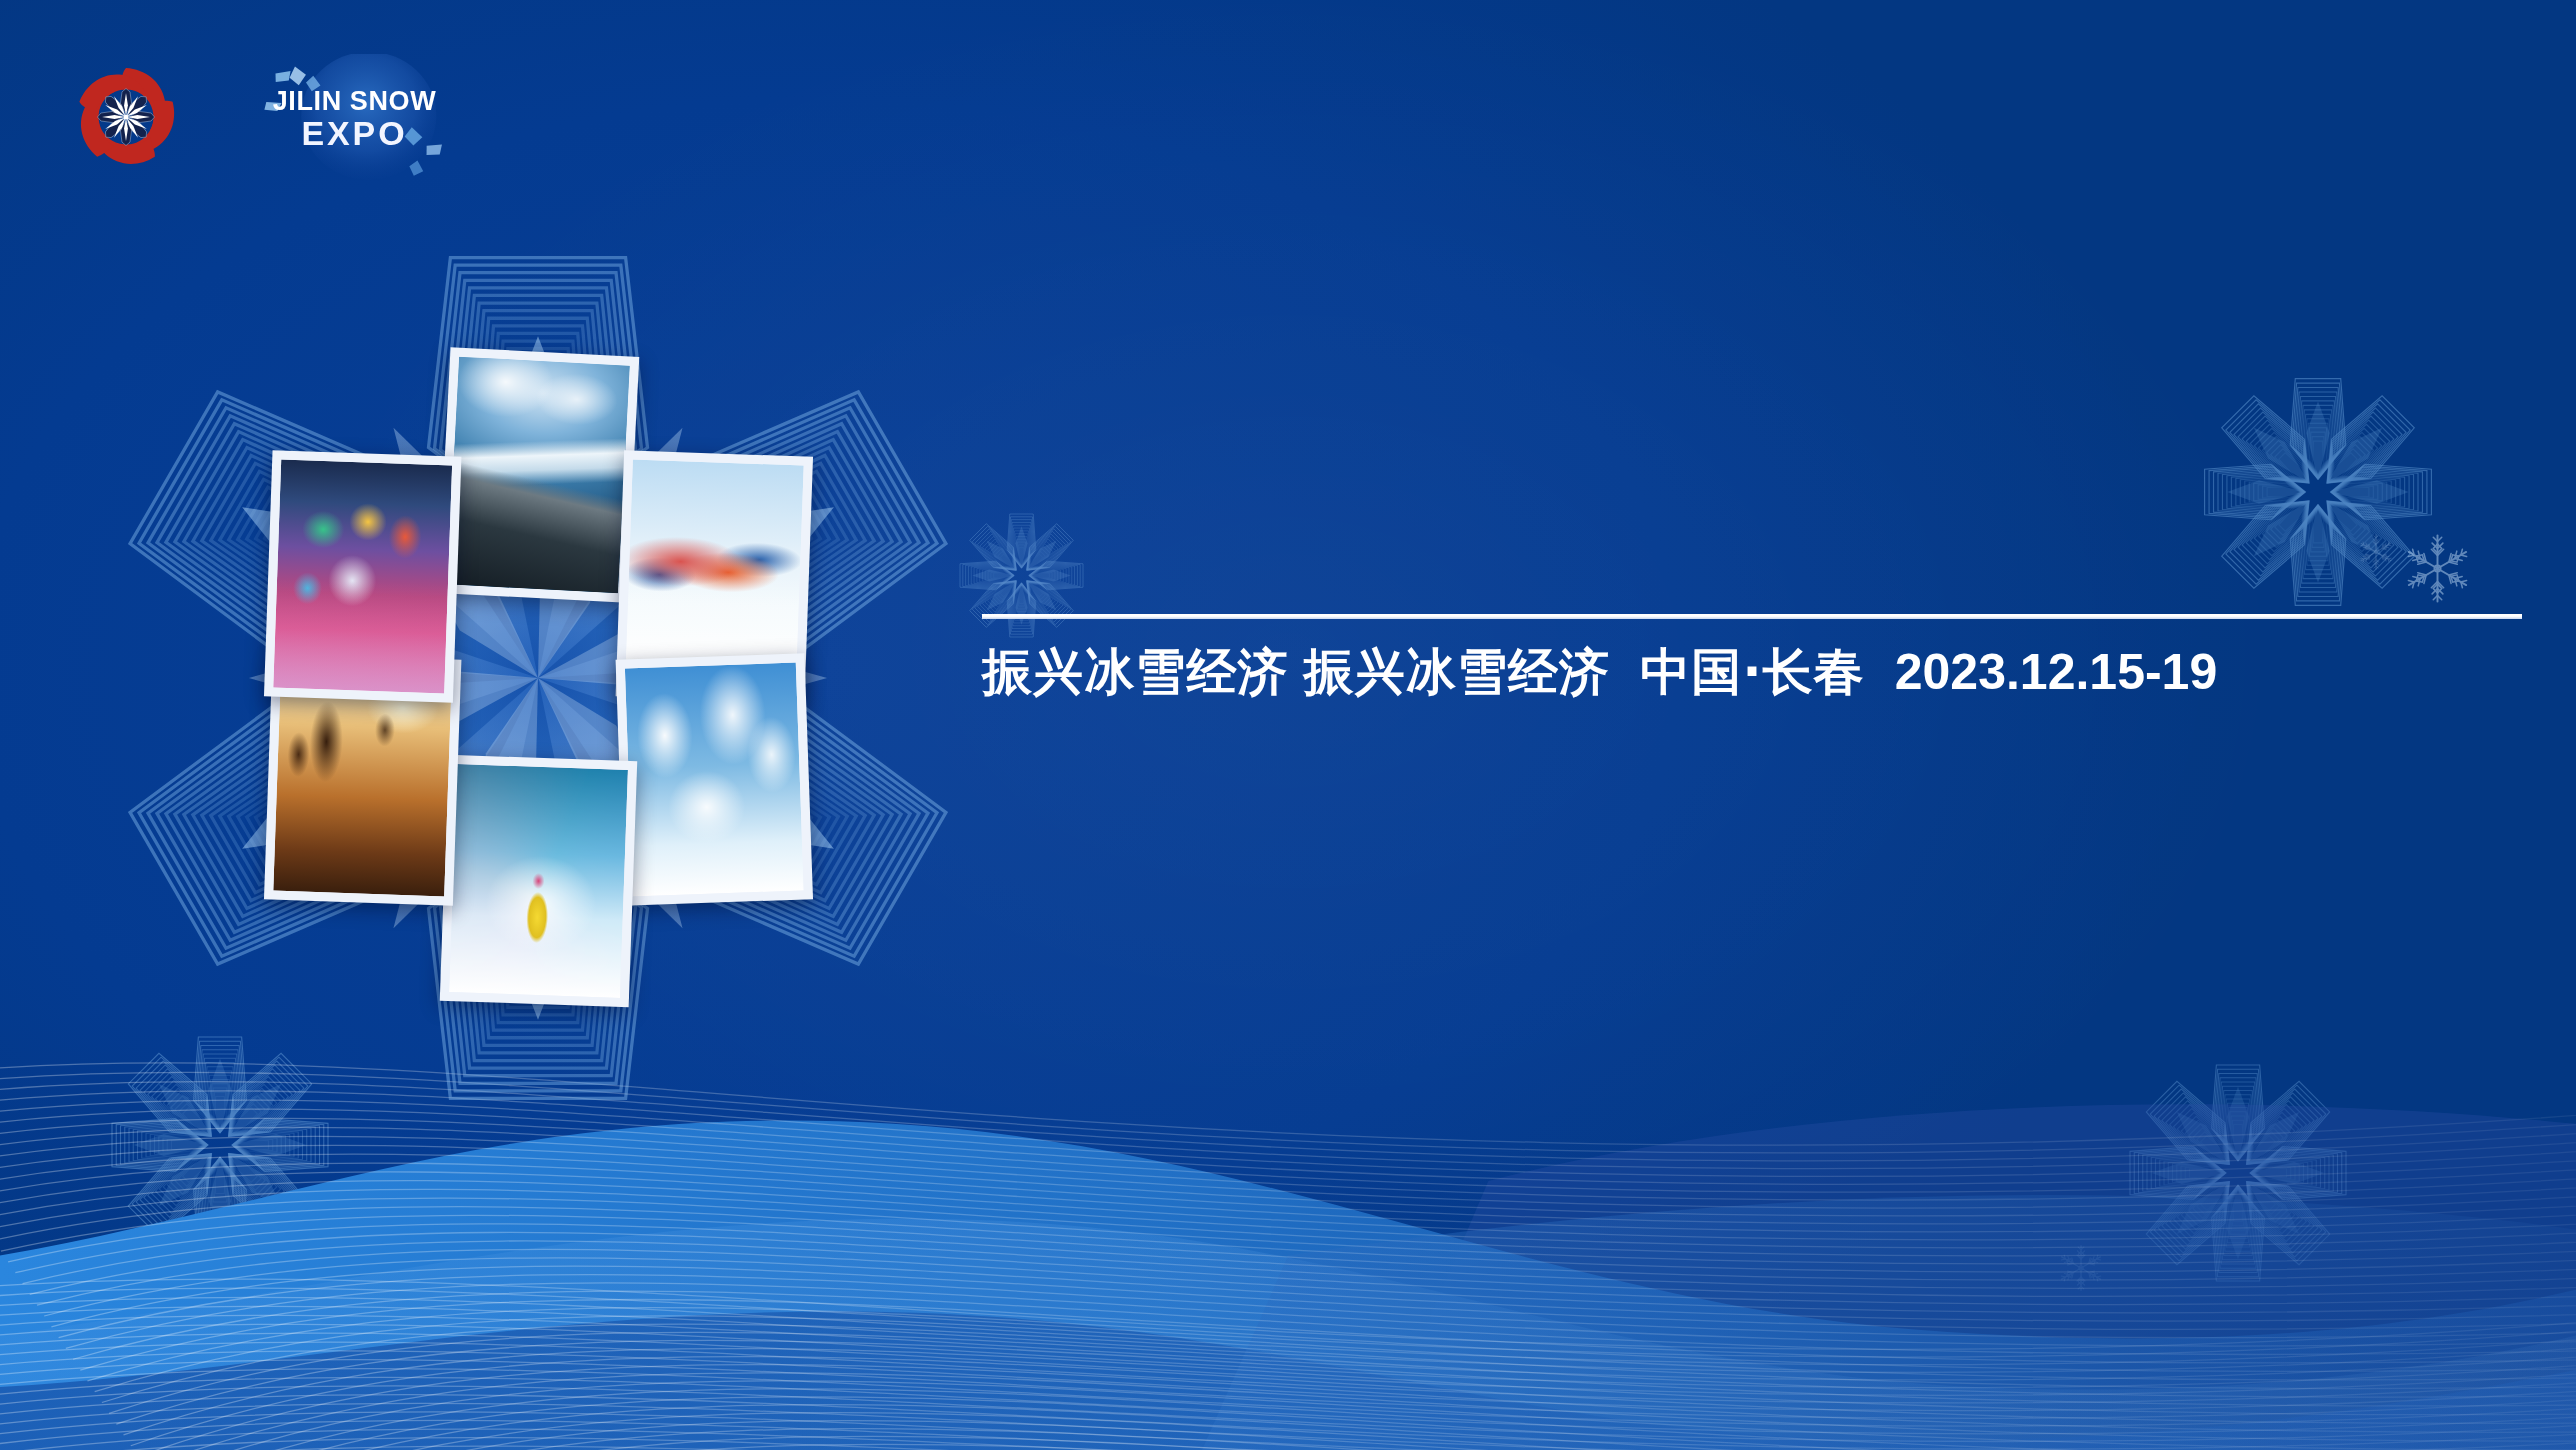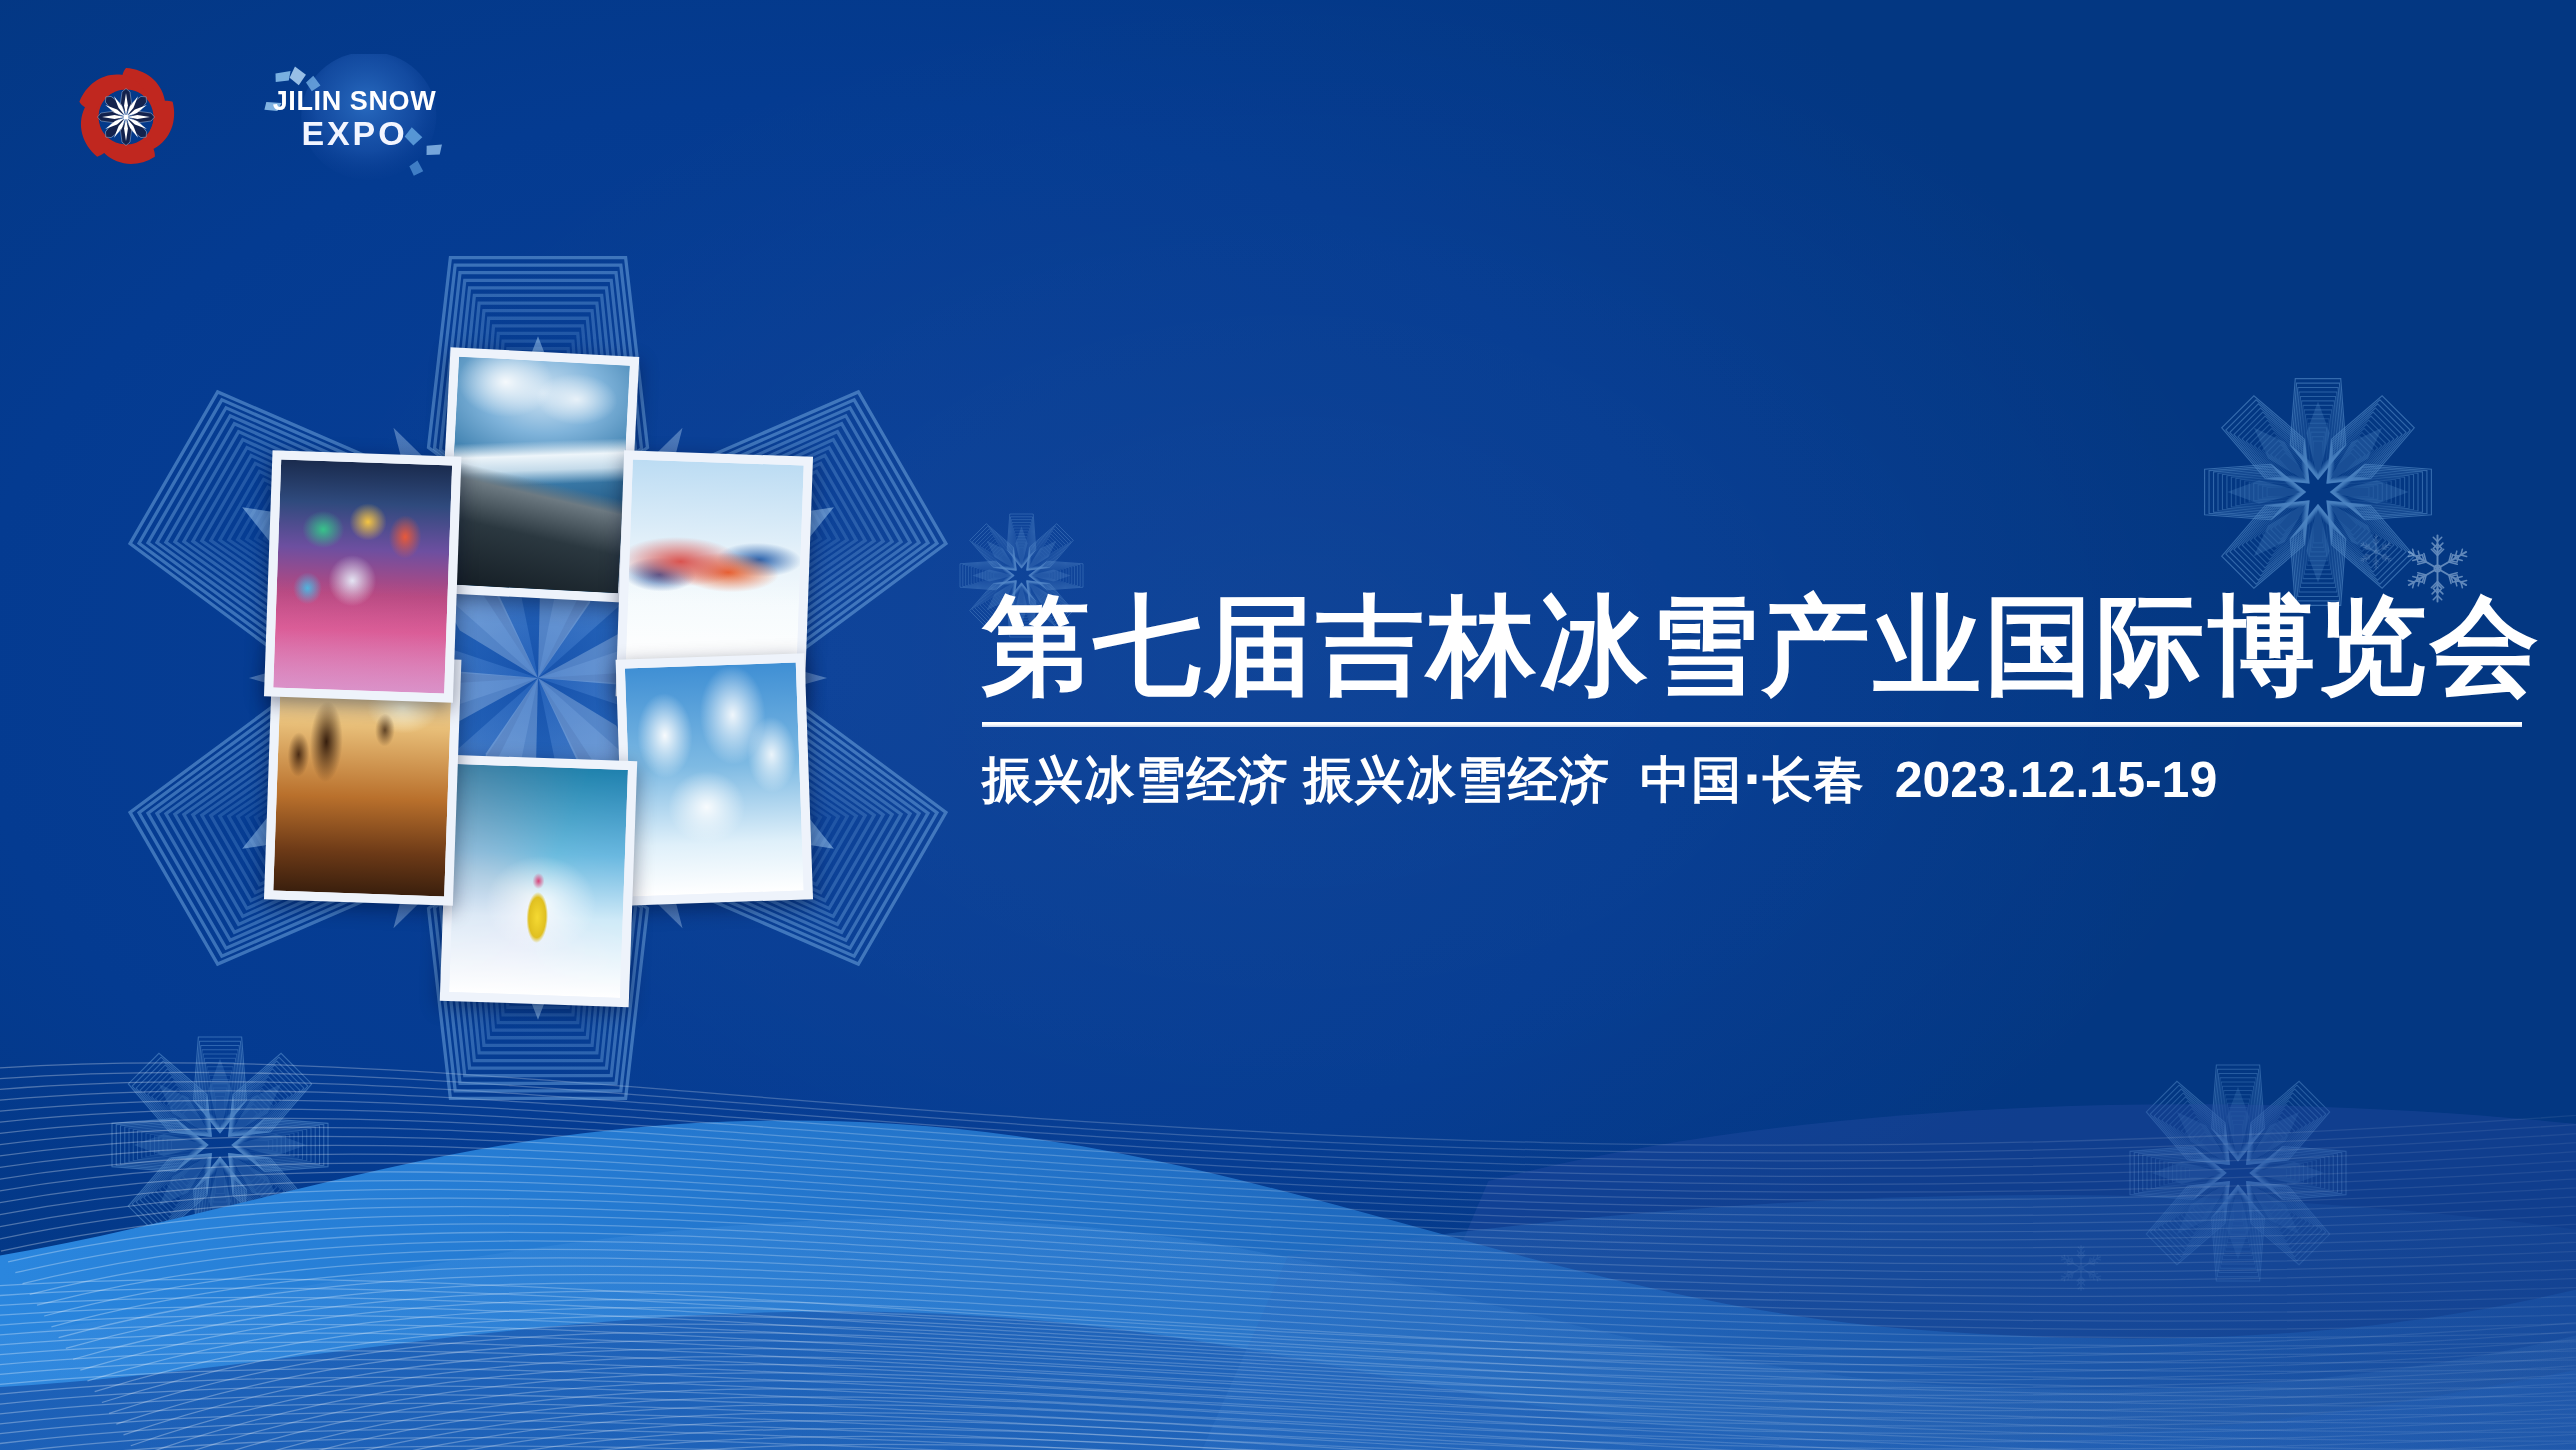--- a/index.html
+++ b/index.html
@@ -1389,21 +1389,20 @@
               radial-gradient(ellipse 12% 10% at 18% 56%, #4ab7e0, rgba(74,183,224,0) 70%);"></div>
           <div style="background:linear-gradient(0deg, rgba(190,120,200,.45), rgba(255,255,255,0) 48%);"></div>
         </div>
       </div>
 
     </div>
   </div>
 
   <div class="textblock">
 
-    <div class="zh-title">第七届吉林冰雪产业国际博览会</div>
 
     <div class="rule"></div>
 
 
     <div class="tagline">
       <span>振兴冰雪经济</span><span class="sp-sm"></span><span>振兴冰雪经济</span><span class="sp-lg"></span><span>中国·长春</span><span class="sp-lg"></span><span class="date">2023.12.15-19</span>
     </div>
   </div>
 
 </div>

